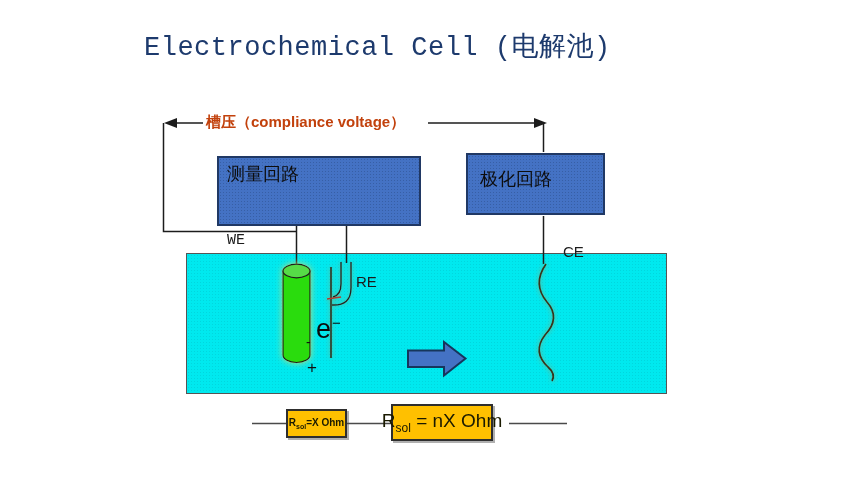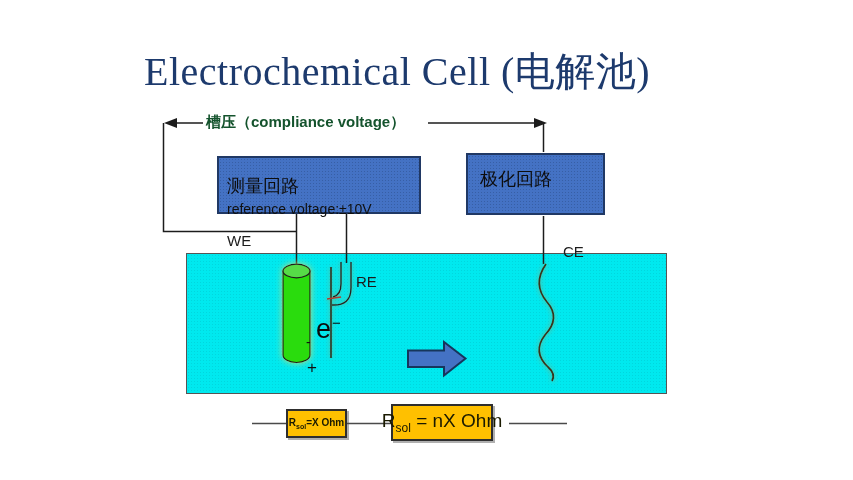--- a/index.html
+++ b/index.html
@@ -2,39 +2,39 @@
 <html><head>
 <meta charset="utf-8">
 <style>
   html,body{margin:0;padding:0;background:#fff;}
   .slide{
     position:relative;width:853px;height:480px;background:#ffffff;overflow:hidden;
     font-family:"Liberation Sans","DejaVu Sans",sans-serif;color:#111;
   }
   .abs{position:absolute;}
   .page-title{
-    left:144px;top:44px;font-family:Liberation Serif, serif;
-    font-size:40px;color:#1d3a6d;white-space:nowrap;letter-spacing:0.5px;
+    left:144px;top:28px;font-family:Liberation Mono, monospace;
+    font-size:27px;color:#1d3a6d;white-space:nowrap;letter-spacing:0.5px;
   }
   .lbl-compliance{
-    left:206px;top:113px;font-size:15px;font-weight:bold;color:#14532d;white-space:nowrap;
+    left:206px;top:113px;font-size:15px;font-weight:bold;color:#c2410c;white-space:nowrap;
   }
   .bluebox{
     background-color:#4472C4;
     background-image:radial-gradient(rgba(10,30,60,0.22) 0.7px, transparent 0.8px);
     background-size:3px 3px;
     border:2px solid #203864;box-sizing:border-box;
   }
-  .box-measure{left:217px;top:156px;width:204px;height:58px;padding:15px 6px 0 8px;}
+  .box-measure{left:217px;top:156px;width:204px;height:70px;padding:3px 6px 0 8px;}
   .box-measure .l1{font-size:18px;line-height:26px;color:#0d0d0d;}
   .box-measure .l2{font-size:14px;line-height:20px;color:#101010;}
   .box-polar{left:466px;top:153px;width:139px;height:62px;padding:12px 0 0 12px;}
   .box-polar .l1{font-size:18px;color:#0d0d0d;}
   .elec-lbl{font-size:15px;color:#1c1c1c;white-space:nowrap;}
-  .lbl-we{left:227px;top:232px;}
+  .lbl-we{left:227px;top:232px;font-family:Liberation Mono, monospace;}
   .lbl-re{left:356px;top:225px;margin-top:48px;}
   .lbl-ce{left:563px;top:220px;margin-top:23px;}
   .tank{
     left:186px;top:253px;width:481px;height:141px;
     background-color:#00E9EF;
     background-image:radial-gradient(rgba(0,120,130,0.16) 0.6px, transparent 0.7px);
     background-size:3px 3px;
     border:1px solid #555;box-sizing:border-box;
   }
   .diagram-svg{left:0;top:0;width:853px;height:480px;}
@@ -104,21 +104,20 @@
       <path d="M252,423.5 H286"></path>
       <path d="M347,423.5 H391"></path>
       <path d="M509,423.5 H567"></path>
     </g>
   </svg>
 
   <div class="abs lbl-compliance">槽压（compliance voltage）</div>
 
   <div class="abs bluebox box-measure">
     <div class="l1">测量回路</div>
-    <div class="l2">reference voltage:±10V</div>
   </div>
 
   <div class="abs bluebox box-polar">
     <div class="l1">极化回路</div>
   </div>
 
   <div class="abs elec-lbl lbl-we">WE</div>
   <div class="abs elec-lbl lbl-re">RE</div>
   <div class="abs elec-lbl lbl-ce">CE</div>
 

